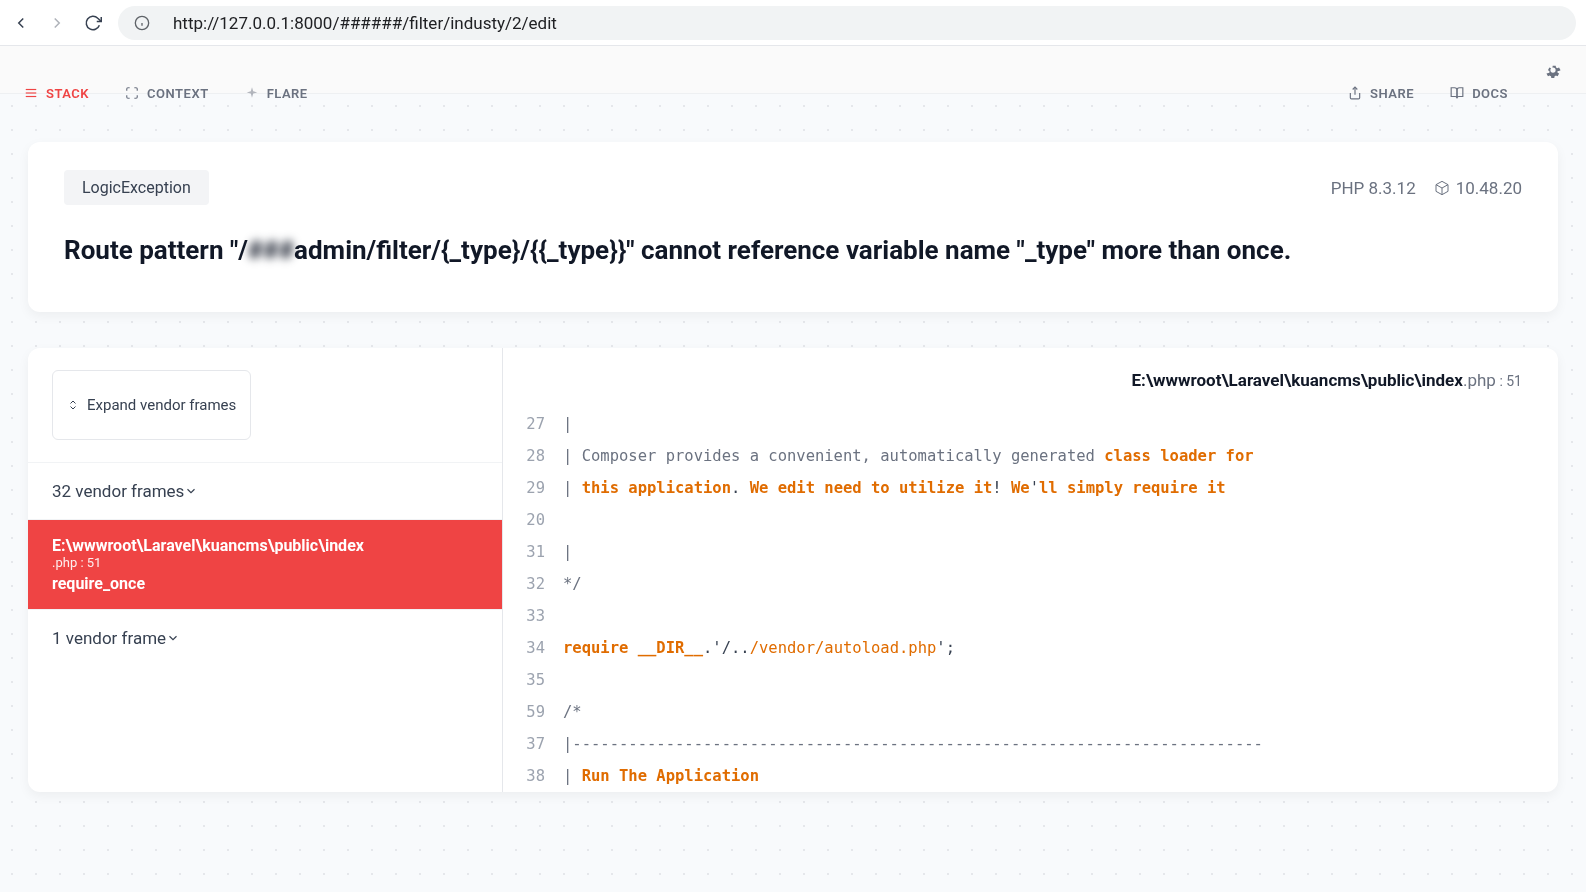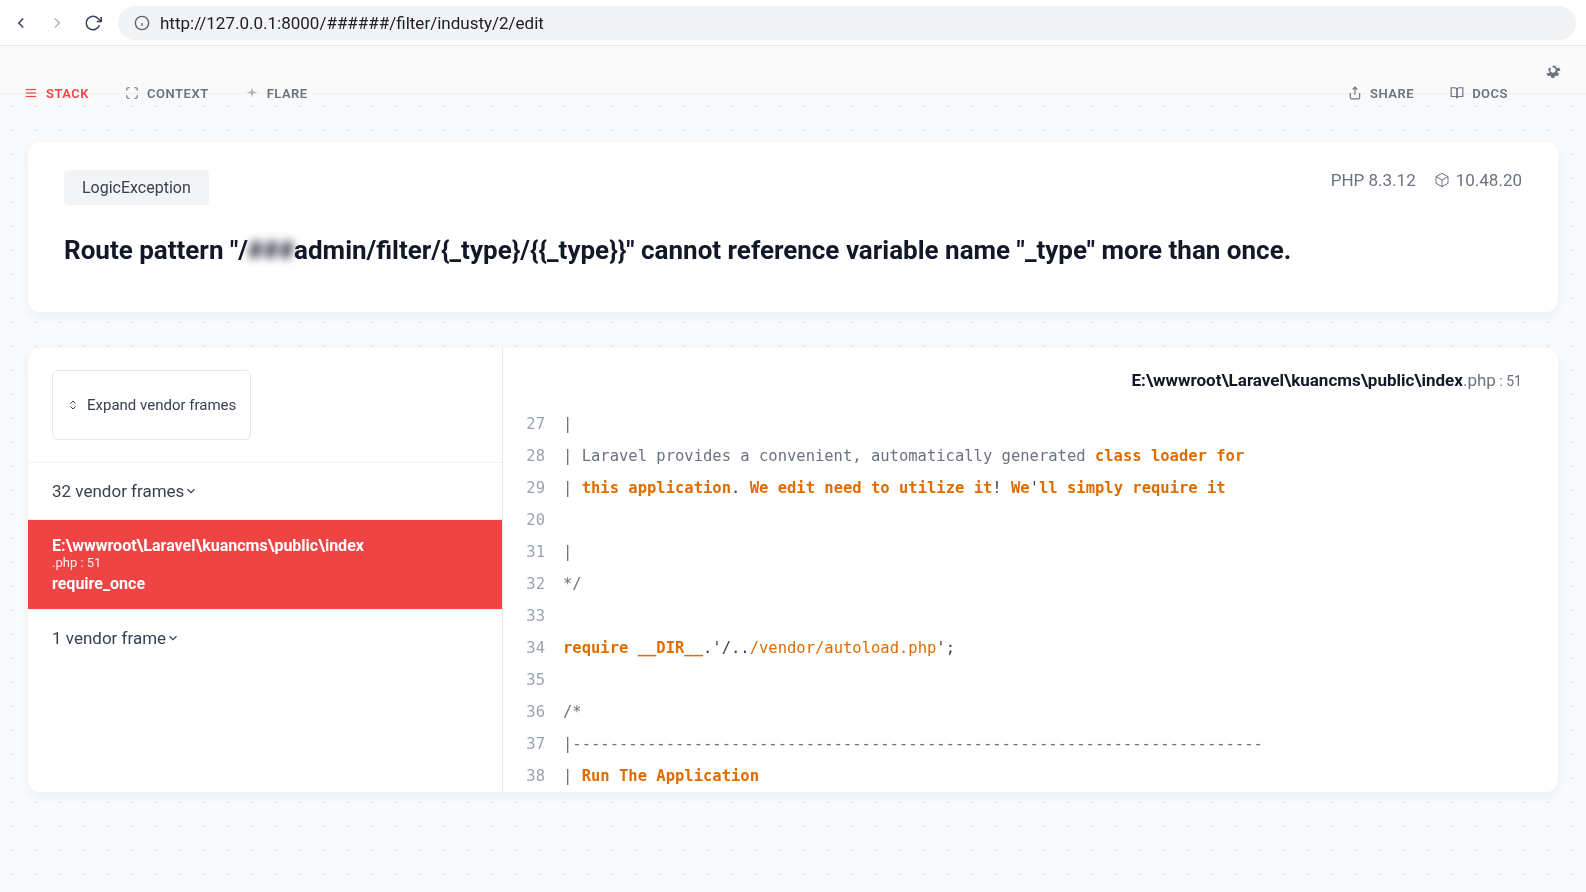--- a/index.html
+++ b/index.html
@@ -1,32 +1,32 @@
 <!DOCTYPE html>
 <html><head>
 <meta charset="utf-8">
 <style>
   * { margin:0; padding:0; box-sizing:border-box; }
   body { font-family: -apple-system,BlinkMacSystemFont,"Segoe UI",Roboto,sans-serif; background:#fff; color:#1f2937; }
   .browser-bar { display:flex; align-items:center; height:46px; padding:0 10px; gap:14px; border-bottom:1px solid #e5e7eb; }
   .nav-btn { width:22px; height:22px; display:flex; align-items:center; justify-content:center; color:#374151; cursor:pointer; }
   .nav-btn svg { width:18px; height:18px; }
-  .url-bar { flex:1; display:flex; align-items:center; background:#f1f3f4; border-radius:24px; height:34px; padding:0 16px; gap:10px; }
+  .url-bar { flex:1; display:flex; align-items:center; background:#f1f3f4; border-radius:24px; height:34px; padding:0 16px; gap:23px; }
   .url-info-icon { width:16px; height:16px; color:#5f6368; }
   .url-text { font-size:17px; color:#202124; }
   .page { background:#f8fafc; min-height:calc(100vh - 46px); padding-bottom:40px; background-image:radial-gradient(circle,#e5e7eb 1px,transparent 1px); background-size:24px 24px; }
   .topnav { display:flex; align-items:center; height:48px; padding:0 24px; gap:36px; background:#fafafa; border-bottom:1px solid #eef0f2; }
   .topnav .nav-item { display:flex; align-items:center; gap:8px; font-size:13px; font-weight:600; letter-spacing:.5px; color:#6b7280; cursor:pointer;margin-top:47px; }
   .topnav .nav-item.active { color:#ef4444; }
   .nav-item-icon { width:14px; height:14px; display:inline-flex; align-items:center; justify-content:center; }
   .spacer { flex:1; }
   .gear { width:18px; height:18px; color:#6b7280; cursor:pointer; }
   .card { background:#fff; border-radius:12px; box-shadow:0 4px 12px rgba(0,0,0,.05); margin:48px 28px 0; }
   .error-card { padding:28px 36px 44px; }
-  .error-top { display:flex; align-items:flex-start; justify-content:space-between; }
+  .error-top { display:flex; align-items:center; justify-content:space-between; }
   .exception-badge { background:#f3f4f6; padding:8px 18px; border-radius:4px; font-size:16px; color:#374151; }
   .meta { display:flex; gap:18px; align-items:center; color:#6b7280; font-size:17px; }
   .meta-item { display:flex; align-items:center; gap:6px; }
   .error-msg { font-size:26px; font-weight:700; margin-top:28px; color:#111827; line-height:1.35; }
   .error-msg .blur { filter:blur(4px); }
   .stack-card { margin-top:36px; display:flex; min-height:440px; }
   .stack-left { width:475px; border-right:1px solid #e5e7eb; }
   .expand-btn { display:inline-flex; align-items:center; gap:8px; border:1px solid #e5e7eb; border-radius:6px; padding:25px 14px; margin:22px 0 22px 24px; font-size:15px; color:#374151; cursor:pointer; }
   .frame-row { display:flex; align-items:center; padding:18px 24px; font-size:17px; color:#374151; cursor:pointer; border-top:1px solid #f1f3f5; gap:0; }
   .frame-row.selected { background:#ef4444; color:#fff; padding:16px 24px; display:block; }
@@ -186,21 +186,21 @@
       <div class="file-header">
         <span class="path-strong">E:\wwwroot\Laravel\kuancms\public\index</span><span class="path-ext">.php</span><span class="path-line"> : </span><span class="path-line">51</span>
       </div>
       <div class="code" id="code-block">
           <div class="code-line">
             <div class="gutter">27</div>
             <div class="src"><span class="tok-cmt">|</span></div>
           </div>
           <div class="code-line">
             <div class="gutter">28</div>
-            <div class="src"><span class="tok-cmt">| Laravel provides a convenient, automatically generated </span><span class="tok-kw">class</span> <span class="tok-kw">loader for</span></div>
+            <div class="src"><span class="tok-cmt">| Composer provides a convenient, automatically generated </span><span class="tok-kw">class</span> <span class="tok-kw">loader for</span></div>
           </div>
           <div class="code-line">
             <div class="gutter">29</div>
             <div class="src"><span class="tok-cmt">| </span><span class="tok-kw">this application</span><span class="tok-punc">.</span> <span class="tok-kw">We edit need to utilize it</span><span class="tok-punc">!</span> <span class="tok-kw">We</span><span class="tok-punc">'</span><span class="tok-kw">ll simply require it</span></div>
           </div>
           <div class="code-line">
             <div class="gutter">20</div>
           </div>
           <div class="code-line">
             <div class="gutter">31</div>
@@ -216,21 +216,21 @@
           </div>
           <div class="code-line">
             <div class="gutter">34</div>
             <div class="src"><span class="tok-kw">require __DIR__</span><span class="tok-punc">.'</span><span class="tok-punc">/..</span><span class="tok-str">/vendor</span><span class="tok-str">/autoload.php</span><span class="tok-punc">';</span></div>
           </div>
           <div class="code-line">
             <div class="gutter">35</div>
             <div class="src"></div>
           </div>
           <div class="code-line">
-            <div class="gutter">36</div>
+            <div class="gutter">59</div>
             <div class="src"><span class="tok-cmt">/*</span></div>
           </div>
           <div class="code-line">
             <div class="gutter">37</div>
             <div class="src"><span class="tok-cmt">|--------------------------------------------------------------------------</span></div>
           </div>
           <div class="code-line">
             <div class="gutter">38</div>
             <div class="src"><span class="tok-cmt">| </span><span class="tok-kw">Run The Application</span></div>
           </div>

